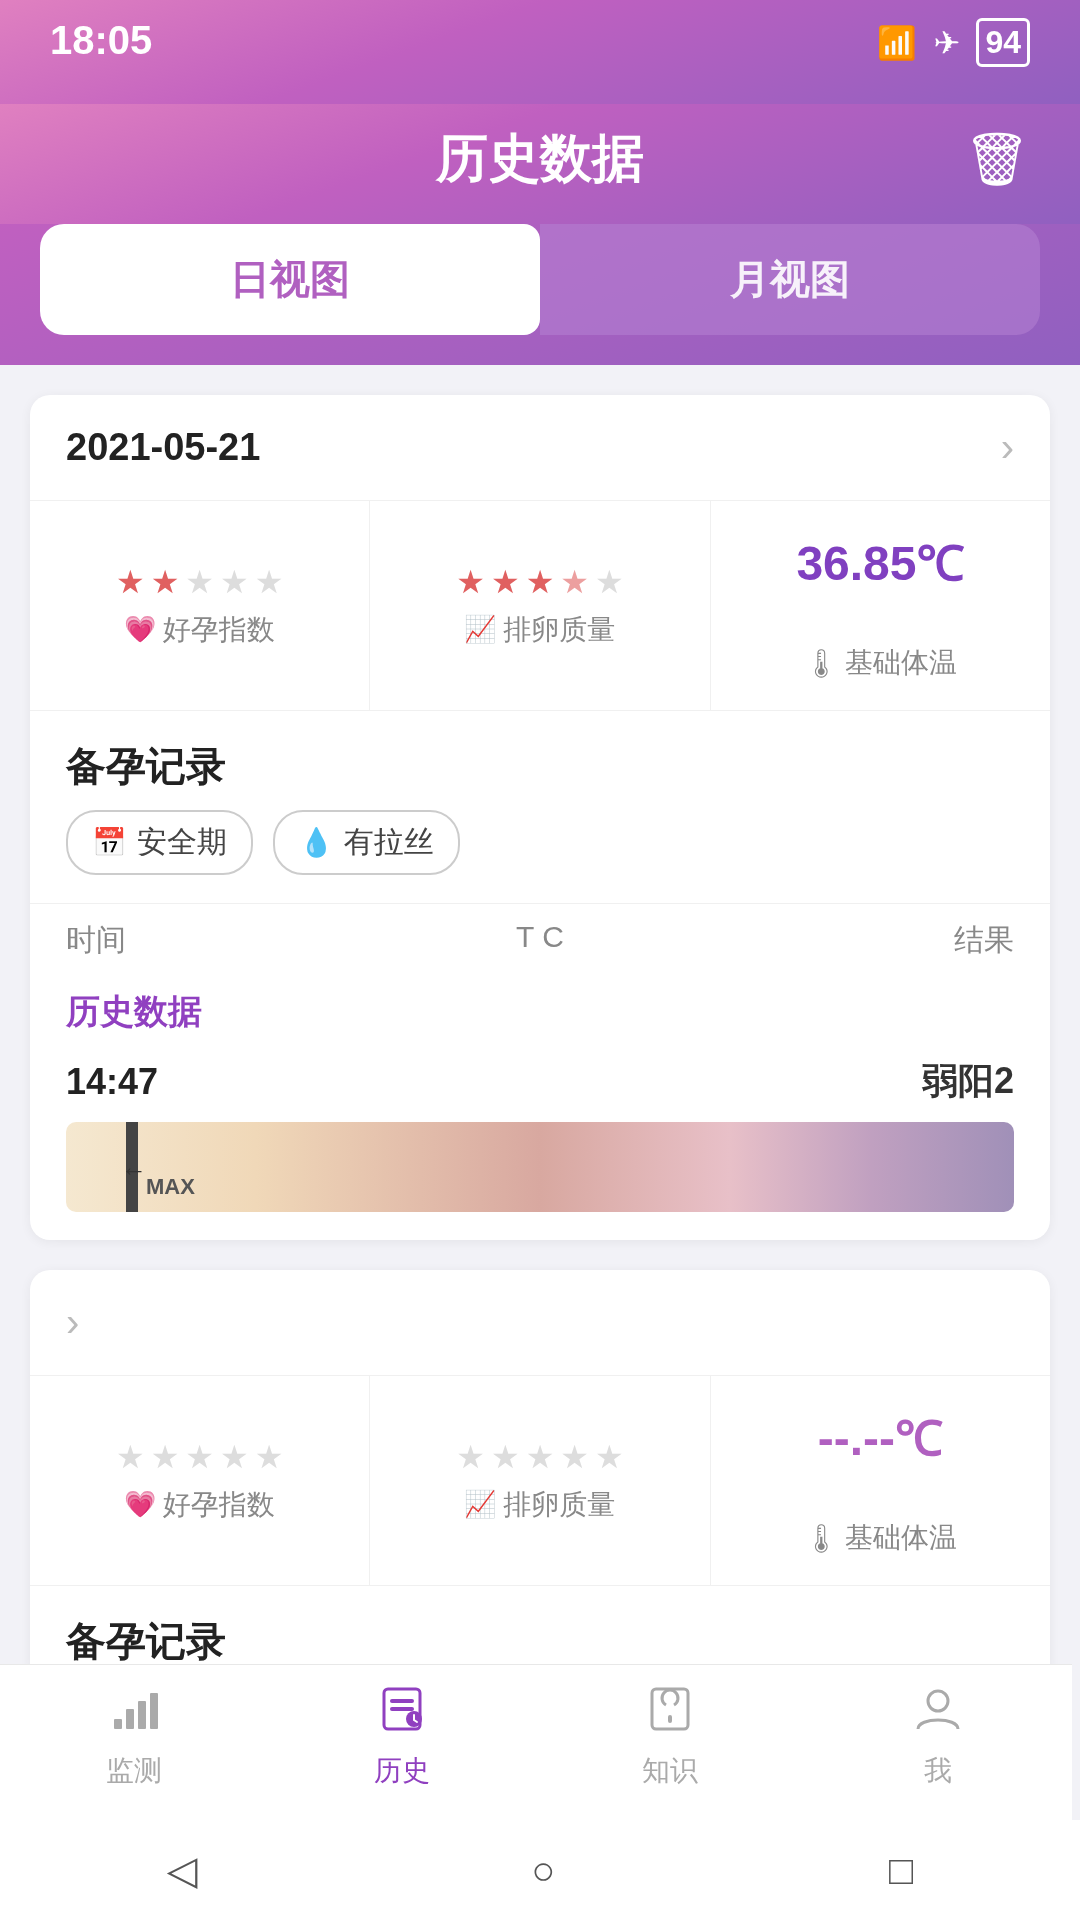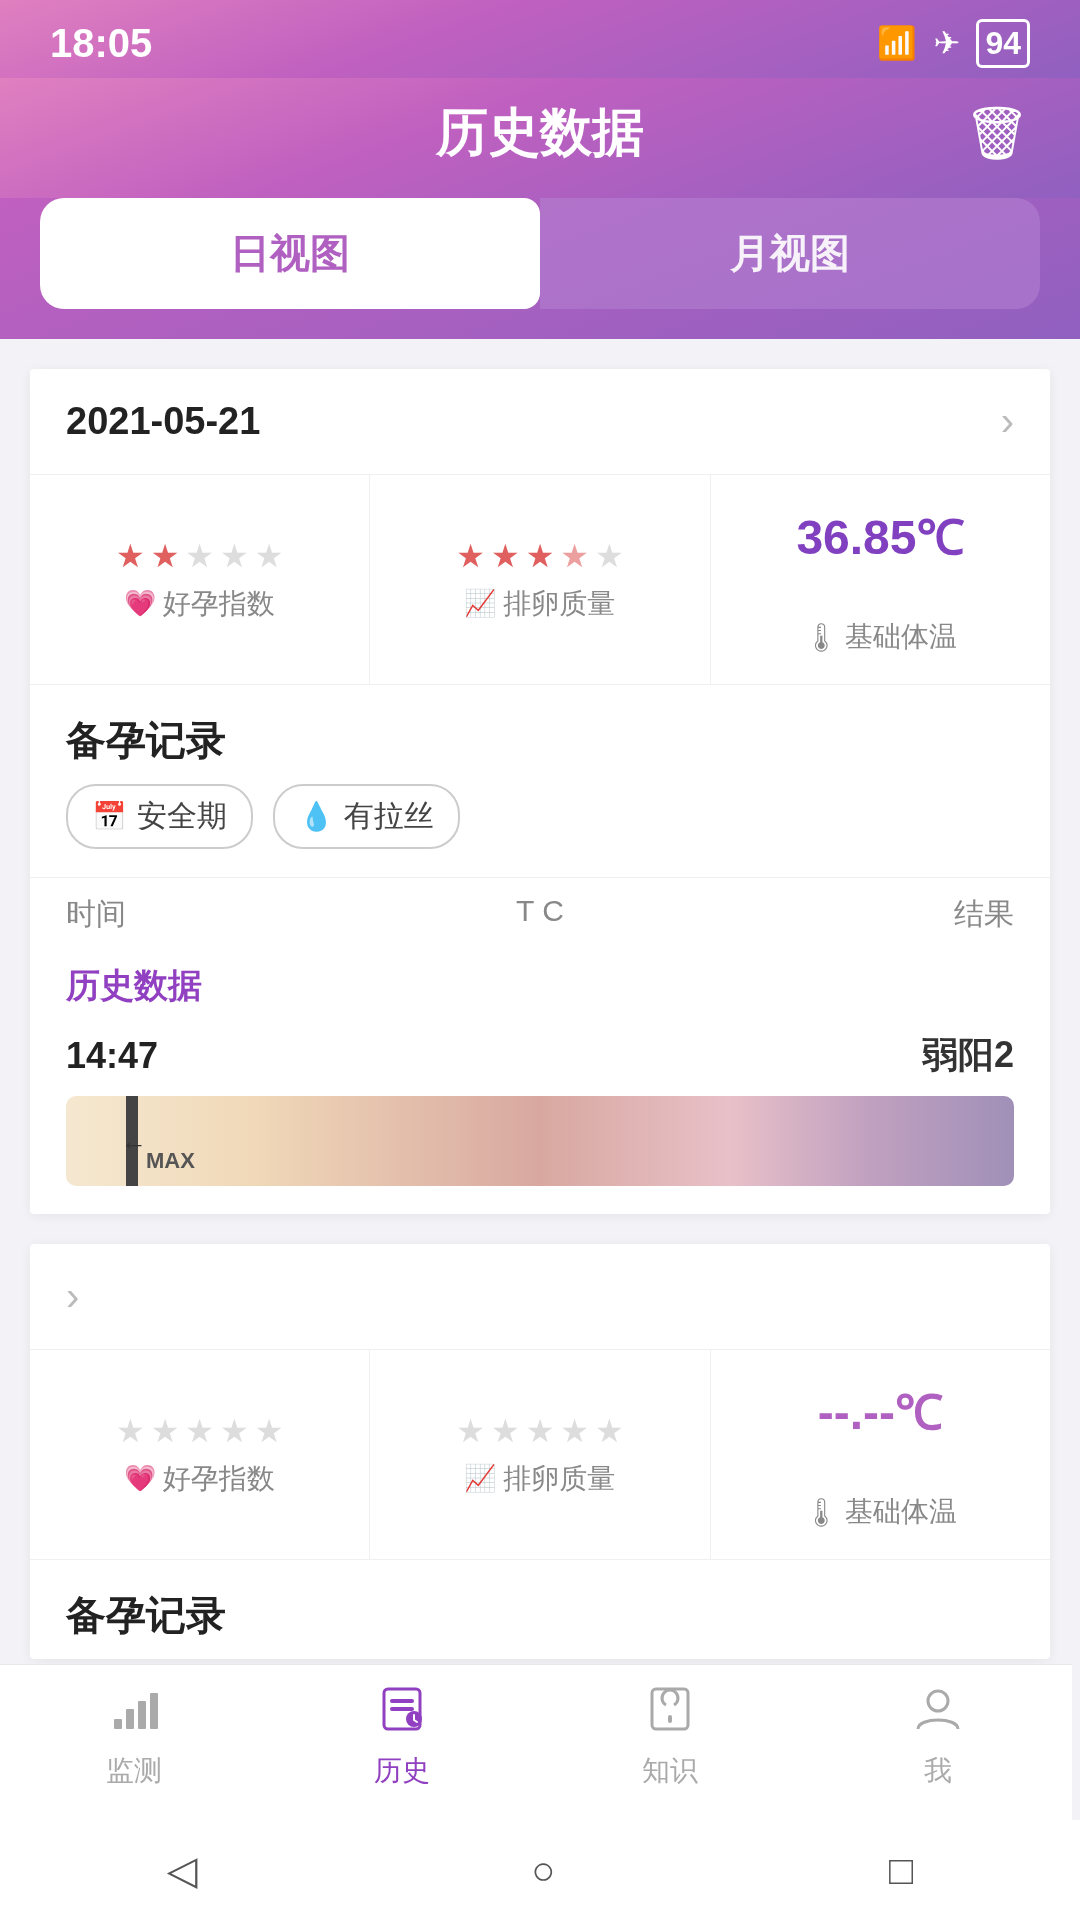--- a/index.html
+++ b/index.html
@@ -10,23 +10,23 @@
       font-family: -apple-system, 'PingFang SC', 'Helvetica Neue', sans-serif;
       background: #f2f2f7;
       overflow-x: hidden;
     }
 
     
     .status-bar {
       background: linear-gradient(160deg, #e080c0 0%, #c060c0 40%, #9060c0 100%);
       display: flex;
       justify-content: space-between;
-      align-items: center;
+      align-items: flex-start;
       padding: 18px 50px 10px;
-      height: 78px;
+      height: 104px;
     }
     .status-time {
       color: white;
       font-size: 40px;
       font-weight: 600;
     }
     .status-icons {
       display: flex;
       align-items: center;
       gap: 16px;
@@ -98,21 +98,21 @@
     .content {
       padding: 30px 30px 30px;
       display: flex;
       flex-direction: column;
       gap: 30px;
     }
 
     
     .card {
       background: white;
-      border-radius: 4px;
+      border-radius: 20px;
       overflow: hidden;
       box-shadow: 0 2px 12px rgba(0,0,0,0.06);
     }
 
     
     .date-row {
       display: flex;
       justify-content: space-between;
       align-items: center;
       padding: 30px 36px;

